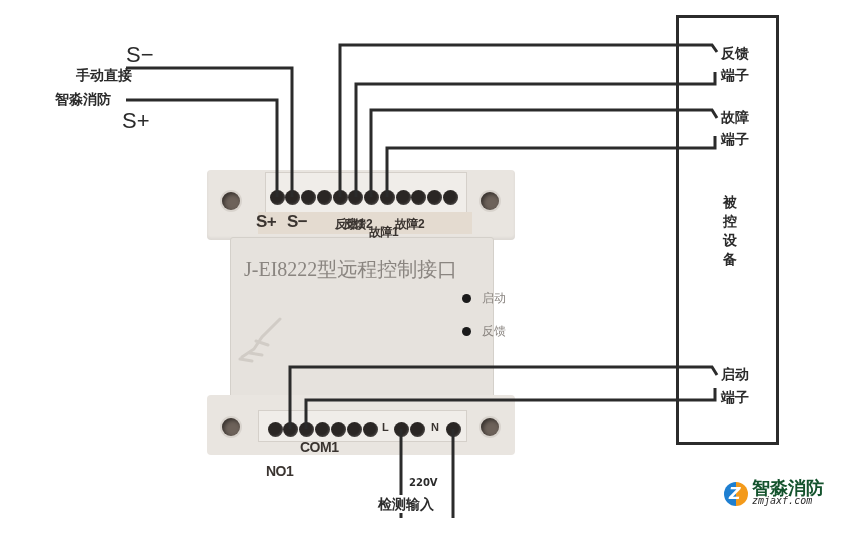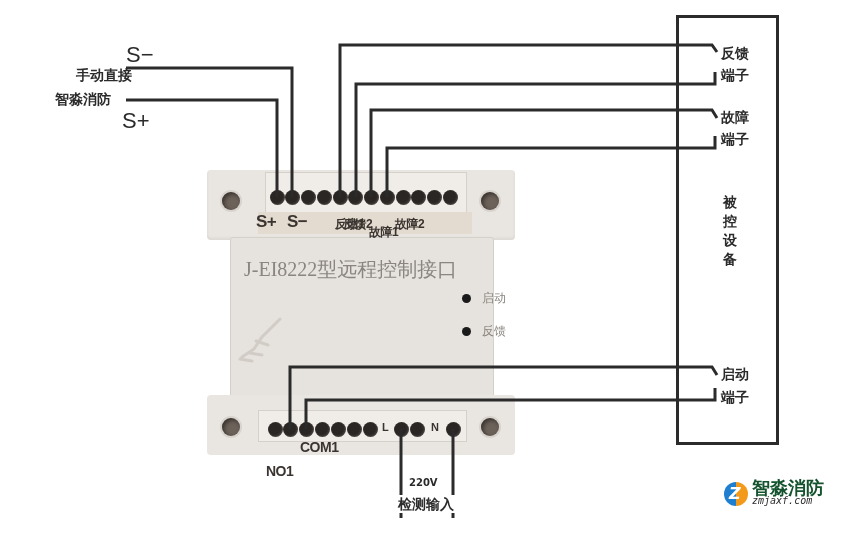--- a/index.html
+++ b/index.html
@@ -134,21 +134,21 @@
 <span class="lbl" style="left:55px;top:90px;">智淼消防</span>
 
 <span class="lbl" style="left:721px;top:44px;">反馈</span>
 <span class="lbl" style="left:721px;top:66px;">端子</span>
 <span class="lbl" style="left:721px;top:108px;">故障</span>
 <span class="lbl" style="left:721px;top:130px;">端子</span>
 <span class="lbl" style="left:721px;top:365px;">启动</span>
 <span class="lbl" style="left:721px;top:388px;">端子</span>
 
 <span class="lbl" style="left:407px;top:474px;font-size:10px;background:#fff;padding:0 2px;">220V</span>
-<span class="lbl" style="left:396px;top:495px;background:#fff;padding:0 2px;">检测输入</span>
+<span class="lbl" style="left:376px;top:495px;background:#fff;padding:0 2px;">检测输入</span>
 
 <div class="brand">
   <div class="brand-icon"></div>
   <div>
     <div class="brand-name">智淼消防</div>
     <div class="brand-url">zmjaxf.com</div>
   </div>
 </div>
 
 </body></html>

